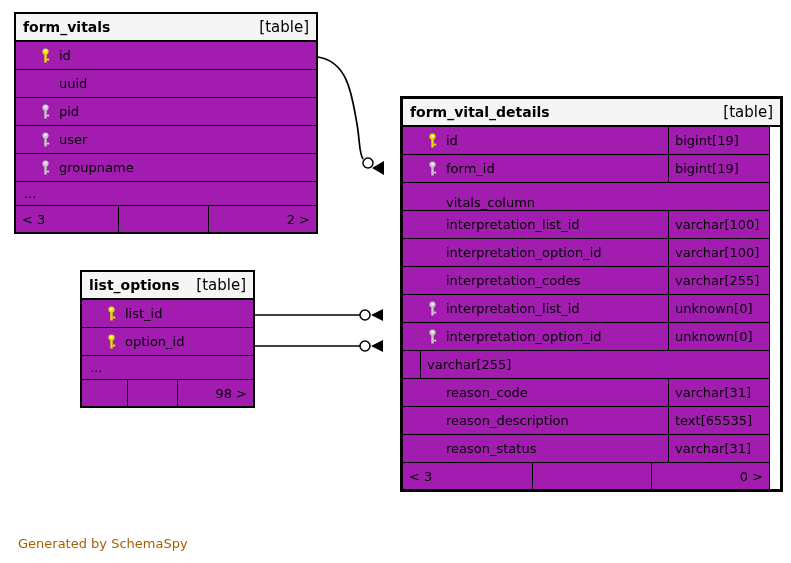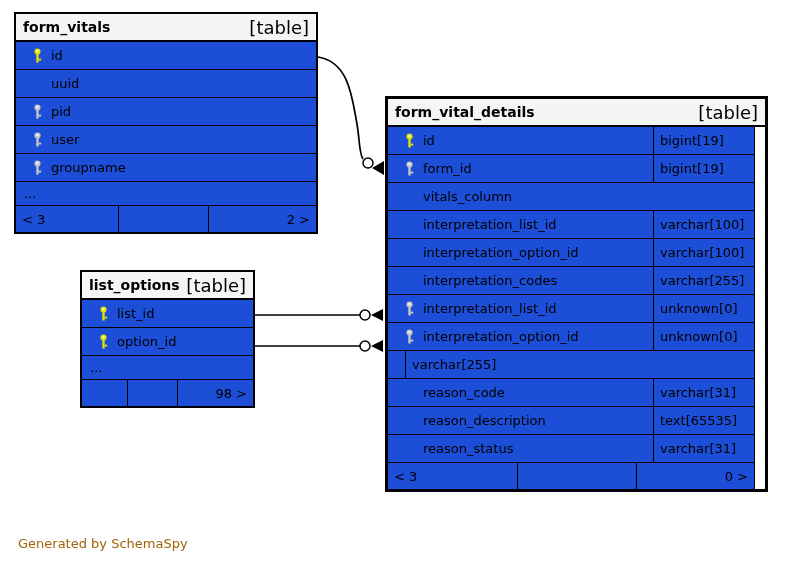--- a/index.html
+++ b/index.html
@@ -2,39 +2,39 @@
 <html><head>
 <meta charset="utf-8">
 <style>
   html,body{margin:0;padding:0;background:#fff;}
   #canvas{
     position:relative;width:791px;height:563px;background:#ffffff;
     font-family:"DejaVu Sans","Liberation Sans",sans-serif;color:#000;
     overflow:hidden;
   }
   .table-box{
-    position:absolute;background:#1d4ed8;border:2px solid #000;box-sizing:border-box;
+    position:absolute;background:#a21caf;border:2px solid #000;box-sizing:border-box;
   }
   .table-box.thick{border-width:3px;}
   .tbl-header{
     display:flex;justify-content:space-between;align-items:center;
     background:#f5f5f5;border-bottom:2px solid #000;height:28px;
     padding:0 7px;box-sizing:border-box;
   }
   .tbl-title{font-weight:bold;font-size:14px;white-space:nowrap;}
-  .tbl-badge{font-size:18px;white-space:nowrap;}
+  .tbl-badge{font-size:15px;white-space:nowrap;}
   .tbl-body{display:flex;align-items:stretch;}
   .tbl-main{flex:0 0 auto;}
   .tbl-spacer{flex:1 1 auto;border-left:1px solid #000;background:#fff;}
   .col-row{
     display:flex;align-items:center;height:28px;border-bottom:1px solid #000;
     box-sizing:border-box;font-size:13px;white-space:nowrap;
   }
   .col-row .name-cell{
-    display:flex;align-items:center;padding-left:16px;box-sizing:border-box;
+    display:flex;align-items:center;padding-left:24px;box-sizing:border-box;
     height:100%;flex:1 1 auto;overflow:hidden;
   }
   .col-row .type-cell{
     border-left:1px solid #000;height:100%;display:flex;align-items:center;
     padding-left:6px;box-sizing:border-box;flex:0 0 auto;overflow:hidden;margin-left:17px;
   }
   .key-slot{display:inline-flex;width:19px;flex:0 0 19px;justify-content:flex-start;}
   .col-row.ellipsis{height:24px;padding-left:8px;}
   .tbl-footer{display:flex;height:26px;box-sizing:border-box;font-size:13px;}
   .tbl-footer .cell{
@@ -176,21 +176,21 @@
       <div class="col-row ellipsis">
         <span>...</span>
       </div>
       <div class="tbl-footer">
         <div class="cell" style="flex: 0 0 46px;"></div>
         <div class="cell" style="flex: 0 0 50px;"></div>
         <div class="cell right" style="flex: 1 1 auto;">98 &gt;</div>
       </div>
     </div>
 
-  <div class="table-box thick" style="left:385px;top:96px;width:383px;">
+  <div class="table-box thick" style="left:400px;top:96px;width:383px;">
       <div class="tbl-header">
         <span class="tbl-title">form_vital_details</span>
         <span class="tbl-badge">[table]</span>
       </div>
       <div class="tbl-body">
         <div class="tbl-main" style="width: 366px;">
           <div class="col-row">
             <span class="name-cell" style="flex: 0 0 248px;">
               <span class="key-slot">
                 <svg width="11" height="16" viewBox="0 0 11 16">
@@ -212,21 +212,21 @@
                   <circle cx="5.5" cy="3.1" r="1.1" fill="#ffffff"></circle>
                   <rect x="4.3" y="6.2" width="2.4" height="8.3" fill="#c8c8c8"></rect>
                   <rect x="6.6" y="10.6" width="2.6" height="1.9" fill="#c8c8c8"></rect>
                 </svg>
               </span>
               <span>form_id</span>
             </span>
             <span class="type-cell" style="flex: 0 0 117px;">bigint[19]</span>
           </div>
           <div class="col-row">
-            <span class="name-cell" style="flex: 0 0 248px;">
+            <span class="name-cell" style="flex: 0 0 248px; align-items: flex-end;">
               <span class="key-slot"></span>
               <span>vitals_column</span>
             </span>
           </div>
           <div class="col-row">
             <span class="name-cell" style="flex: 0 0 248px;">
               <span class="key-slot"></span>
               <span>interpretation_list_id</span>
             </span>
             <span class="type-cell" style="flex: 0 0 117px;">varchar[100]</span>

